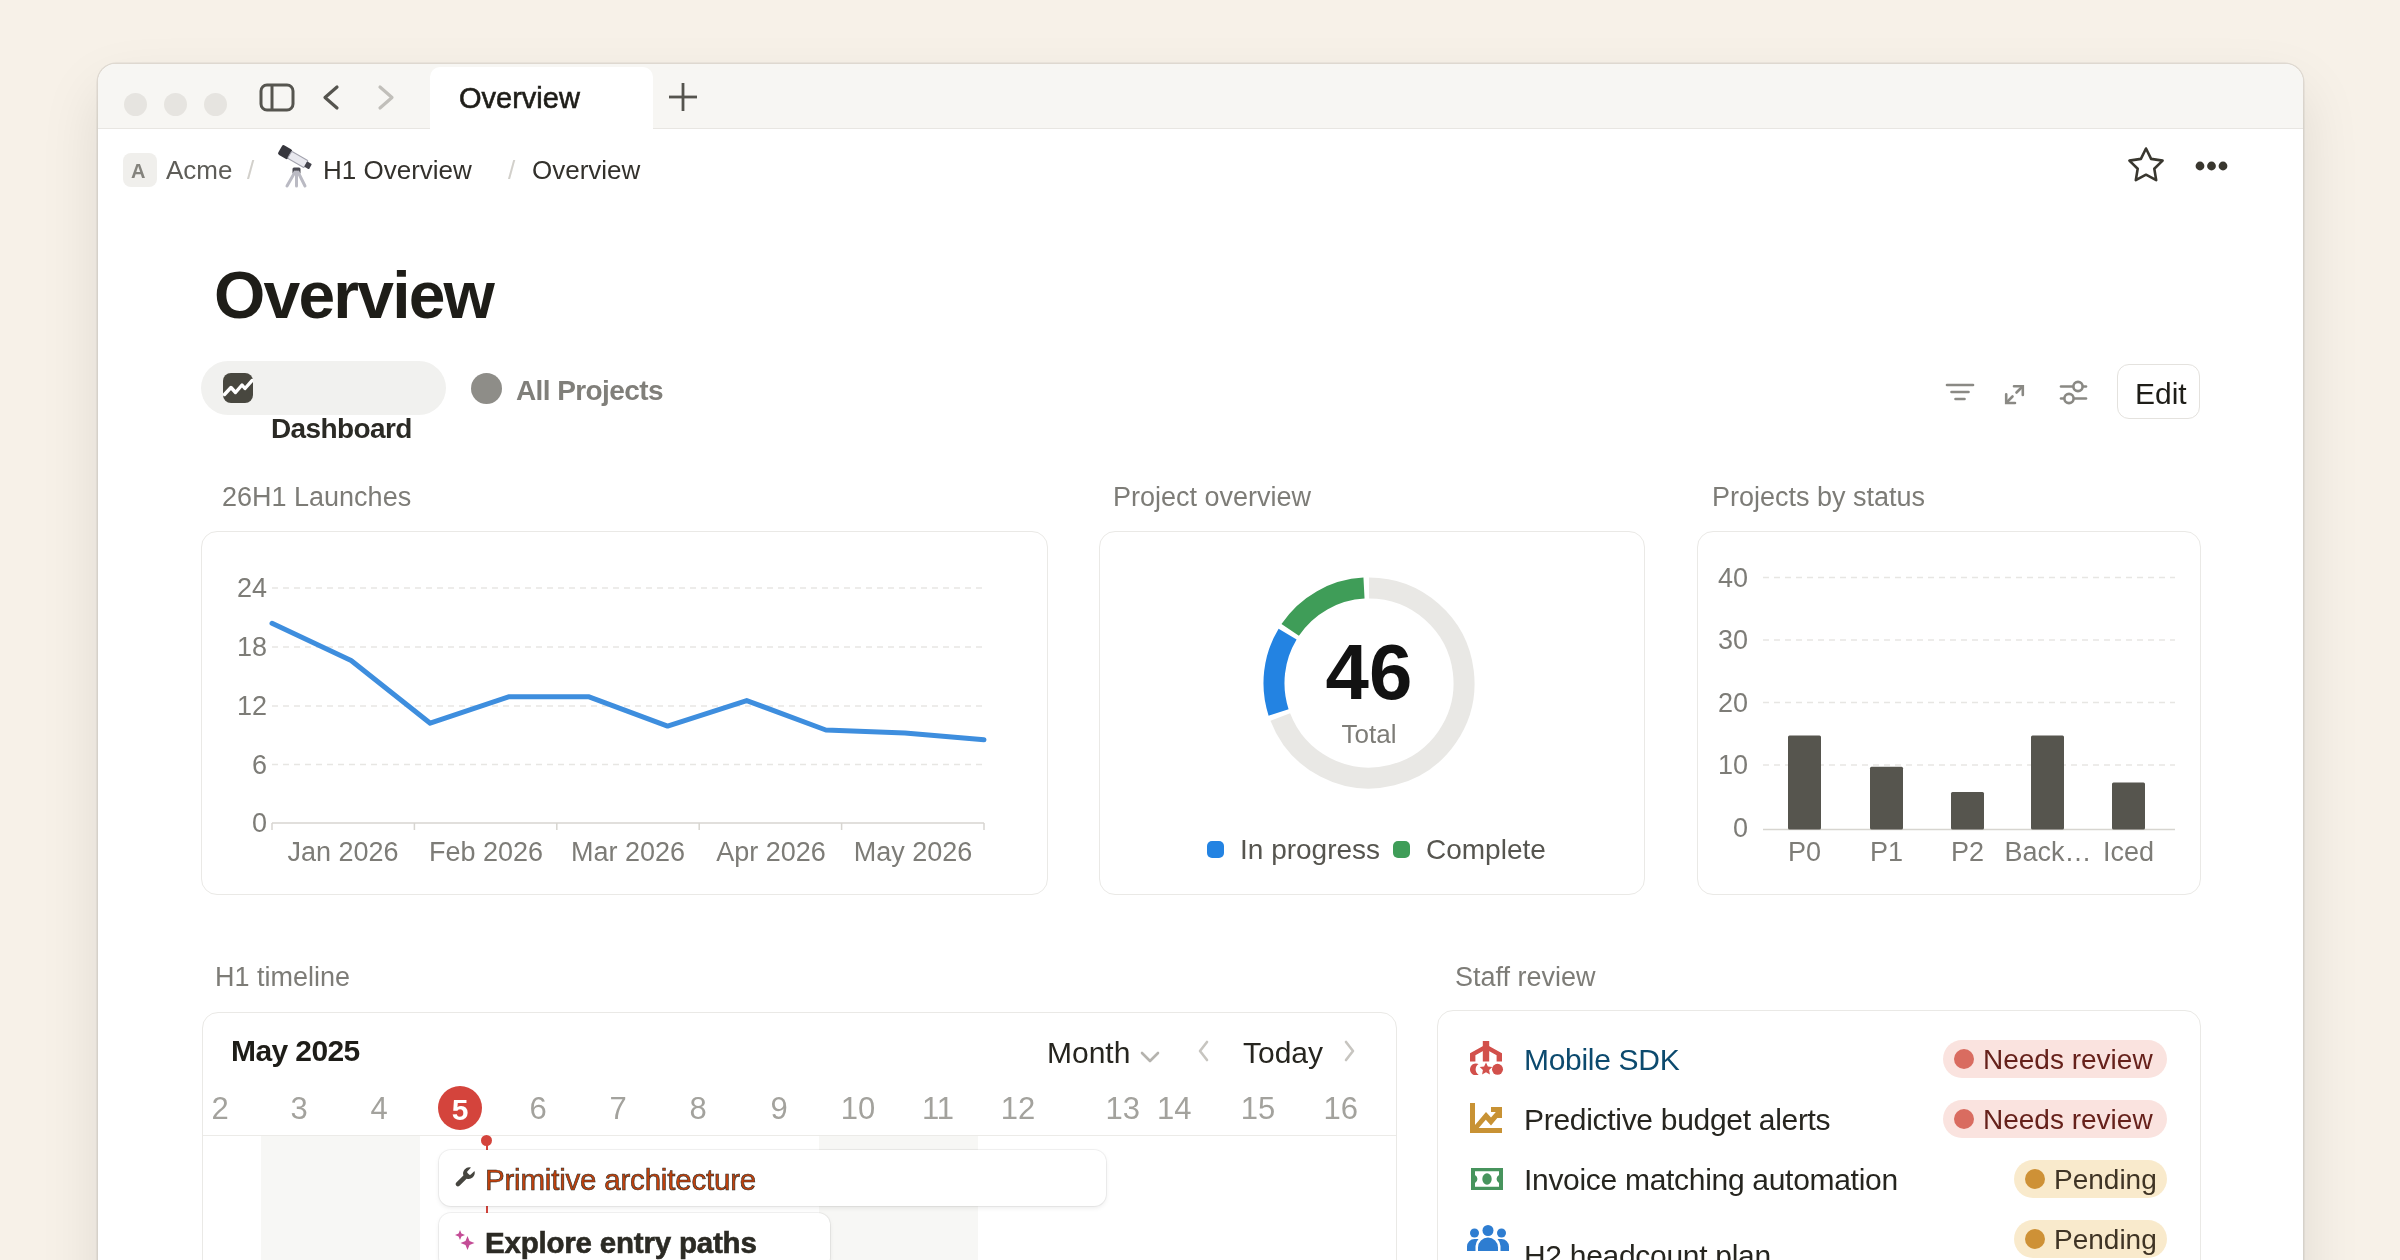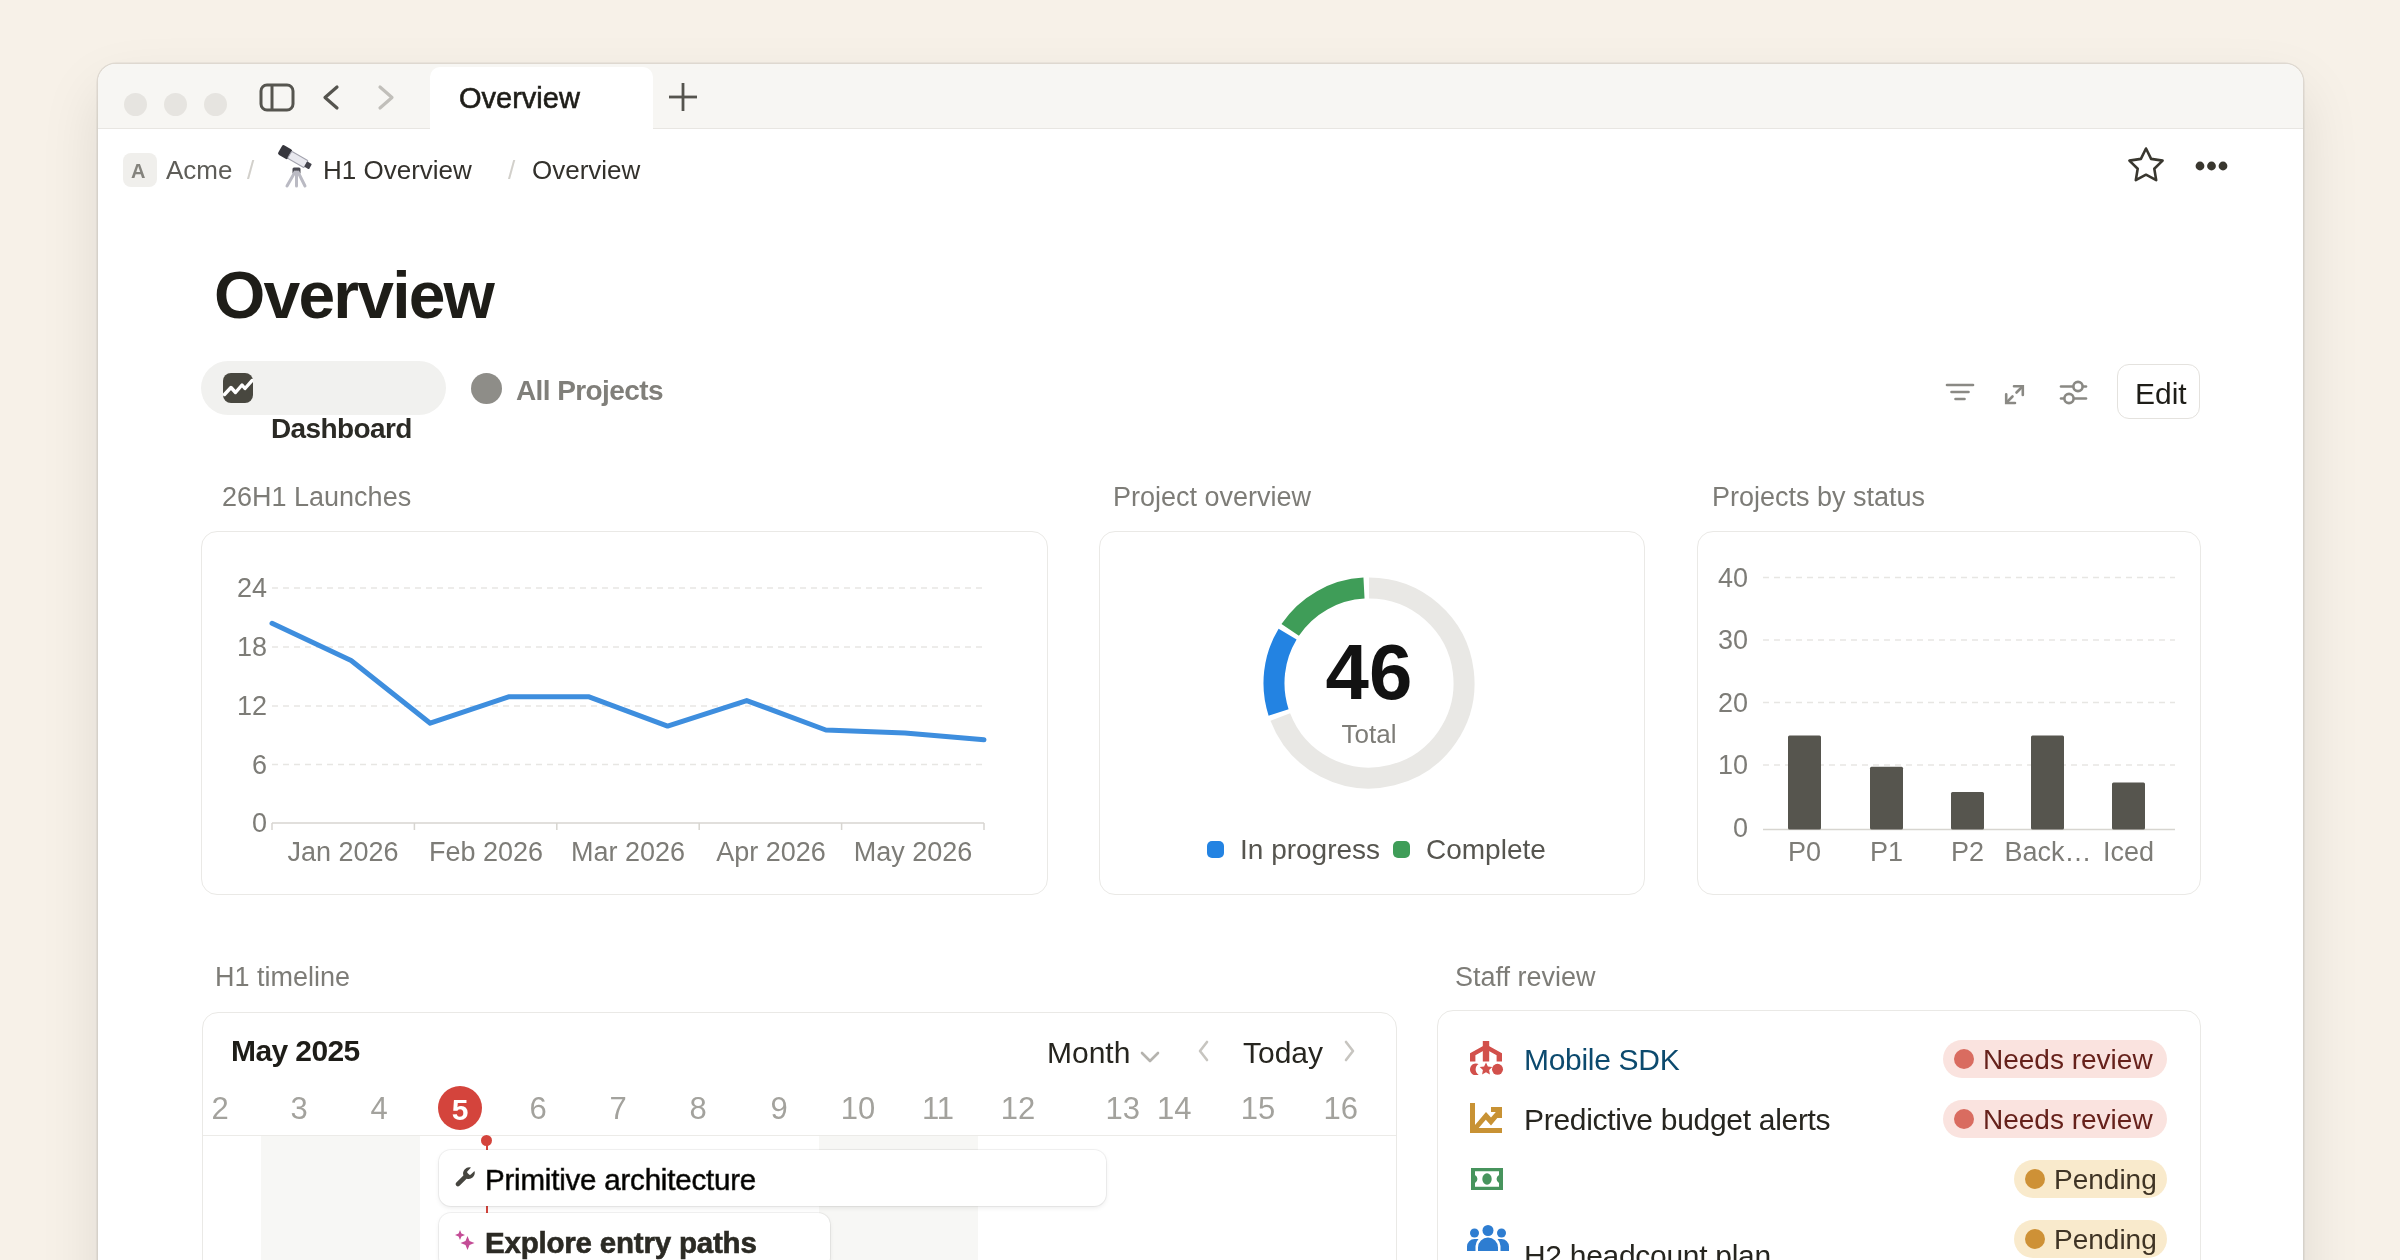--- a/index.html
+++ b/index.html
@@ -222,21 +222,21 @@
   <div class="abs" style="left:235px; top:73px; width:44px; height:44px; border-radius:50%; background:#D4443C;"></div>
   <div class="abs" style="left:235px; top:80px; width:44px; text-align:center; font-size:30px; font-weight:700; color:#fff;">5</div>
 
   <div class="abs" style="left:282.5px; top:127px; width:2.5px; height:280px; background:#D4443C;"></div>
   <div class="abs" style="left:278px; top:121.5px; width:11px; height:11px; border-radius:50%; background:#D4443C;"></div>
 
   <div class="abs" style="left:236px; top:137px; width:667px; height:56px; background:#fff; border-radius:12px; box-shadow:0 0 0 1px rgba(0,0,0,0.05), 0 2px 5px rgba(0,0,0,0.08);"></div>
   <svg class="abs" style="left:250px; top:152px;" width="24" height="24" viewBox="0 0 24 24">
     <path d="M21.5 6.1 a 6.2 6.2 0 0 1 -7.9 7.6 l -7.1 7.1 a 2.25 2.25 0 0 1 -3.2 -3.2 l 7.1 -7.1 a 6.2 6.2 0 0 1 7.6 -7.9 l -3.5 3.6 a 1.2 1.2 0 0 0 0 1.7 l 1.6 1.6 a 1.2 1.2 0 0 0 1.7 0 z" fill="#46453F"></path>
   </svg>
-  <div class="abs" style="left:282px; top:150px; font-size:29.5px; font-weight:400; -webkit-text-stroke:0.6px #2B2A24; color:#000000; letter-spacing:-0.2px;">Primitive architecture</div>
+  <div class="abs" style="left:282px; top:150px; font-size:29.5px; font-weight:400; -webkit-text-stroke:0.6px #2B2A24; color:#c2410c; letter-spacing:-0.2px;">Primitive architecture</div>
   <div class="abs" style="left:236px; top:200px; width:391px; height:56px; background:#fff; border-radius:12px; box-shadow:0 0 0 1px rgba(0,0,0,0.05), 0 2px 5px rgba(0,0,0,0.08);"></div>
   <svg class="abs" style="left:250px; top:216px;" width="24" height="24" viewBox="0 0 24 24">
     <path d="M7 1 l1.4 3.6 L12 6 l-3.6 1.4 L7 11 l-1.4-3.6 L2 6 l3.6-1.4 Z" fill="#C44C96"></path>
     <path d="M14.5 7 l2 5 5 2 -5 2 -2 5 -2-5 -5-2 5-2 Z" fill="#C44C96"></path>
   </svg>
   <div class="abs" style="left:282px; top:213px; font-size:29.5px; font-weight:700; -webkit-text-stroke:0.6px #2B2A24; color:#2B2A24; letter-spacing:-0.2px;">Explore entry paths</div>
 </div>
 
 <div class="card" style="left:1437px; top:1010px; width:764px; height:402px; overflow:hidden;">
 
@@ -265,20 +265,21 @@
   <div class="abs" style="left:86px; top:92px; font-size:30px; color:#26251F; letter-spacing:-0.3px;">Predictive budget alerts</div>
   <div class="abs" style="left:505px; top:88.5px; width:224px; height:38px; border-radius:19px; background:#FAE3DF;"></div>
   <div class="abs" style="left:516px; top:97.5px; width:20px; height:20px; border-radius:50%; background:#D96C60;"></div>
   <div class="abs" style="left:545px; top:93px; font-size:28px; color:#66211B;">Needs review</div>
 
   <svg class="abs" style="left:33px; top:157px;" width="32" height="22" viewBox="0 0 32 22">
     <rect x="0" y="0" width="32" height="22" fill="#47945D"></rect>
     <path d="M4 3.2 L28 3.2 L28 7 a4.5 4.5 0 0 0 0 8 L28 18.8 L4 18.8 L4 15 a4.5 4.5 0 0 0 0 -8 Z" fill="#fff"></path>
     <ellipse cx="16" cy="11" rx="4.7" ry="5.7" fill="#47945D"></ellipse>
   </svg>
+  <div class="abs" style="left:86px; top:152px; font-size:30px; color:#26251F; letter-spacing:-0.3px;">Invoice matching automation</div>
   <div class="abs" style="left:576px; top:148.5px; width:153px; height:38px; border-radius:19px; background:#F9EACC;"></div>
   <div class="abs" style="left:587px; top:157.5px; width:20px; height:20px; border-radius:50%; background:#CE9136;"></div>
   <div class="abs" style="left:616px; top:153px; font-size:28px; color:#3F3425;">Pending</div>
 
   <svg class="abs" style="left:29px; top:214px;" width="42" height="26" viewBox="0 0 42 26">
     <g fill="#2E7DD1">
       <circle cx="21" cy="5.5" r="5.5"></circle>
       <circle cx="7.5" cy="8" r="4.5"></circle>
       <circle cx="34.5" cy="8" r="4.5"></circle>
       <path d="M21 12.5 a10 10 0 0 1 10 10 L31 26 L11 26 L11 22.5 a10 10 0 0 1 10 -10 Z"></path>

